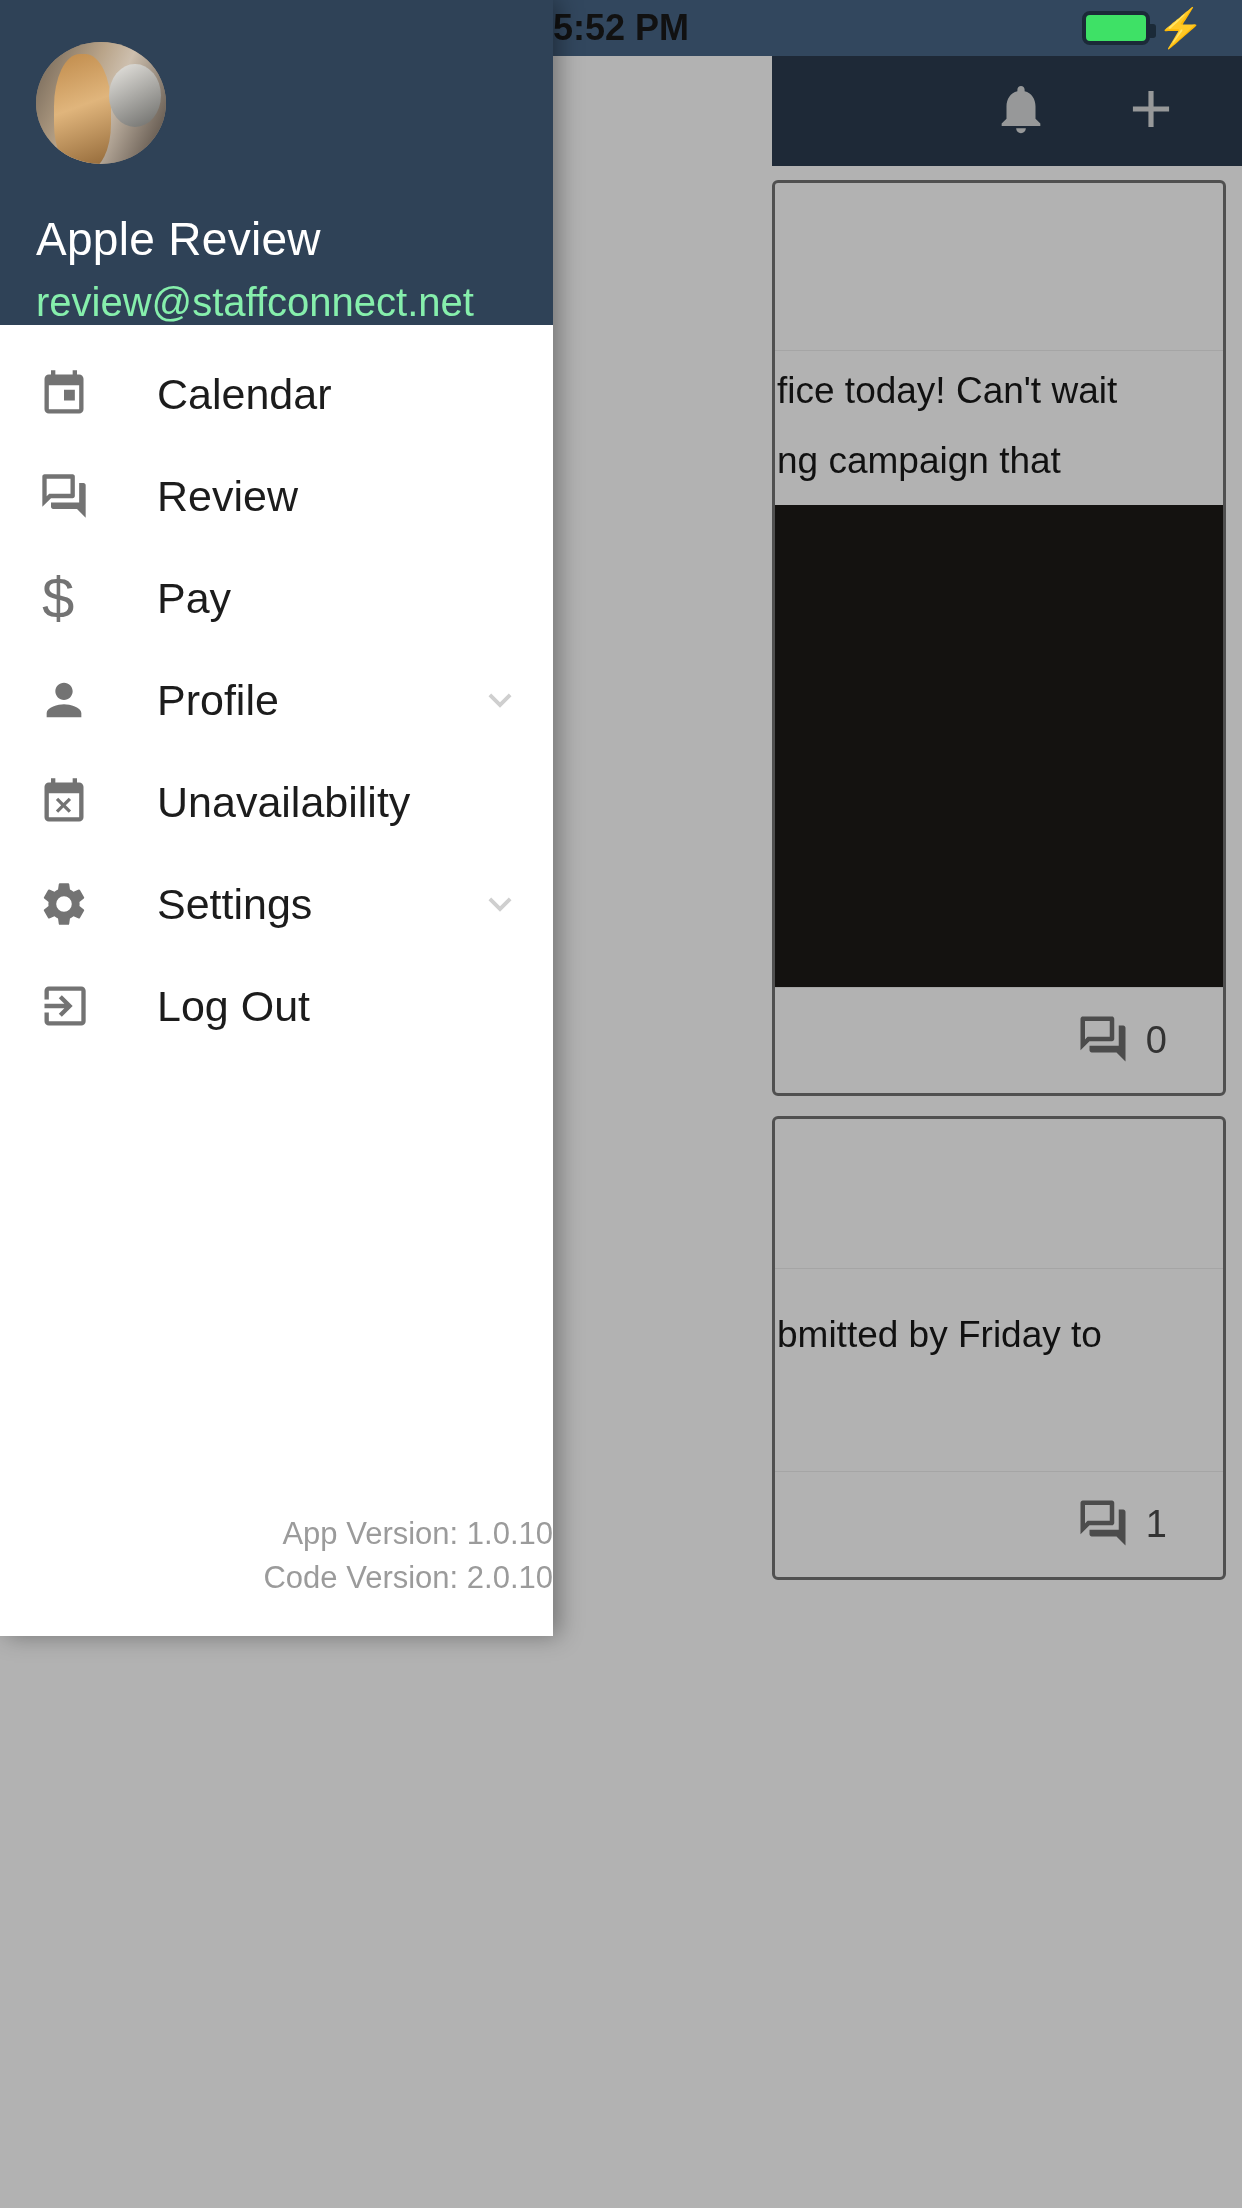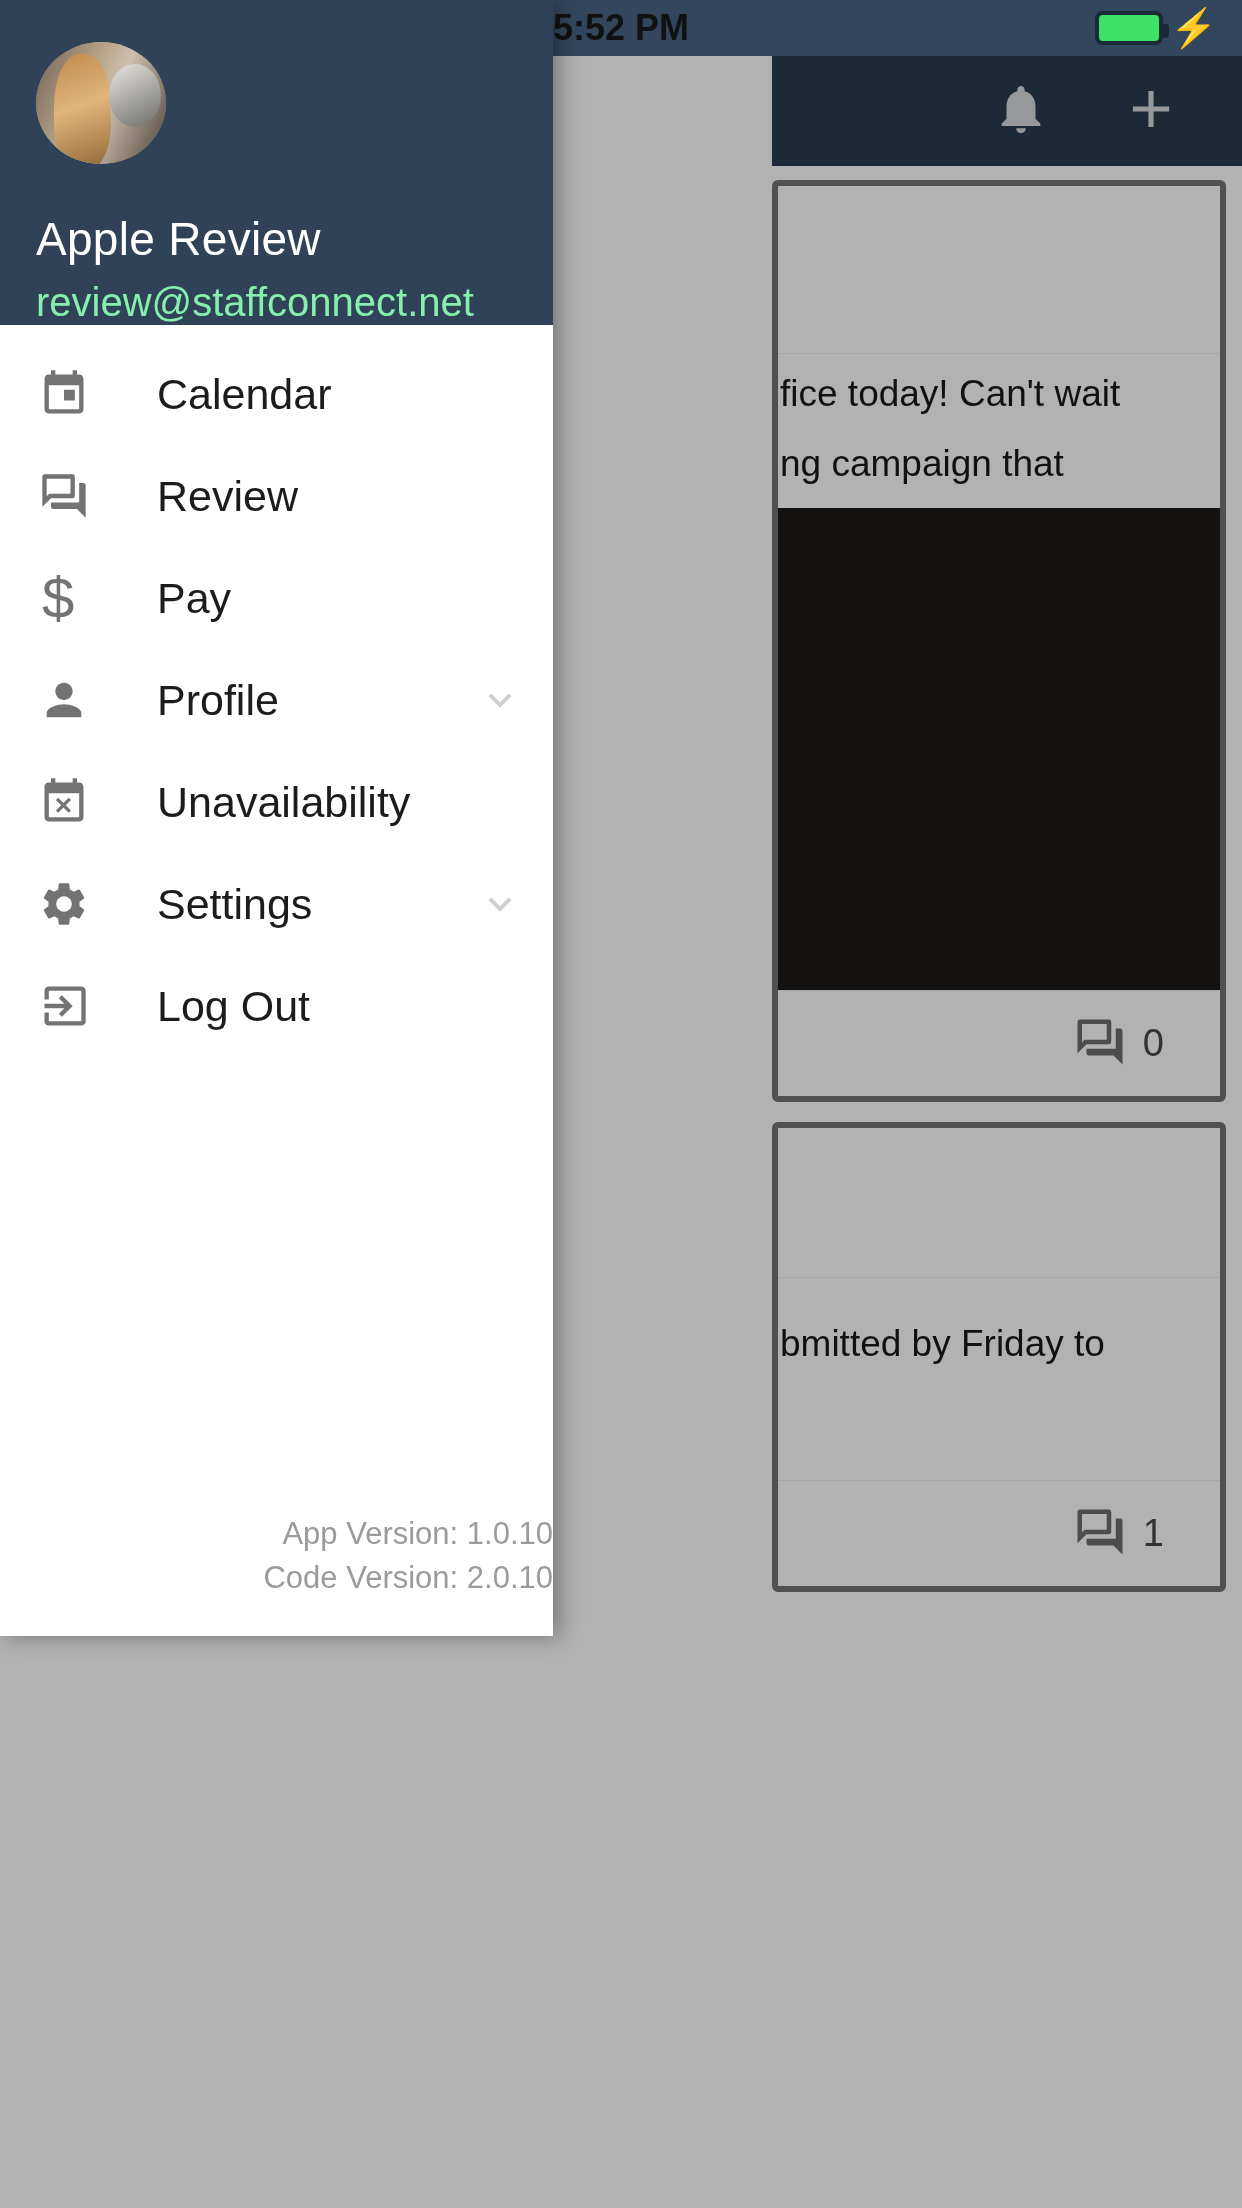--- a/index.html
+++ b/index.html
@@ -13,21 +13,21 @@
 
   
   #app-background {
     position:absolute; left:0; top:0; width:1242px; height:2208px;
     background:#ffffff;
   }
   #status-bar {
     position:absolute; left:0; top:0; width:1242px; height:56px;
     background:#32475e;
     display:flex; align-items:center;
-    padding:0 24px;
+    padding:0 37px;
     color:#111; font-size:34px;
   }
   #status-left { display:flex; align-items:center; gap:12px; }
   #status-time { position:absolute; left:0; right:0; text-align:center; font-size:36px; font-weight:600; }
   #status-right { margin-left:auto; display:flex; align-items:center; gap:8px; position:relative; z-index:2;}
   .batt {
     width:68px; height:34px; border:4px solid #1b2a38; border-radius:8px;
     background:#3ee166; position:relative;
   }
   .batt:after {
@@ -43,21 +43,21 @@
     gap:70px; padding-right:60px;
   }
   #appbar svg { fill:#d8dadc; }
 
   #feed {
     position:absolute; left:772px; top:166px; width:470px; bottom:0;
     background:#ffffff;
     padding:14px 16px 0 0;
   }
   .card {
-    background:#fff; border:6px solid #737373; border-radius:6px;
+    background:#fff; border:3px solid #737373; border-radius:6px;
     margin-bottom:20px; overflow:hidden;
   }
   .card-head { height:168px; border-bottom:1px solid #ececec; }
   .card-text {
     font-size:37px; line-height:52px; color:#191919;
     padding:14px 2px 18px 2px; white-space:nowrap;
   }
   .card-media { height:482px; background:#1d1a17; }
   .card-foot {
     height:106px; border-top:1px solid #ececec;

